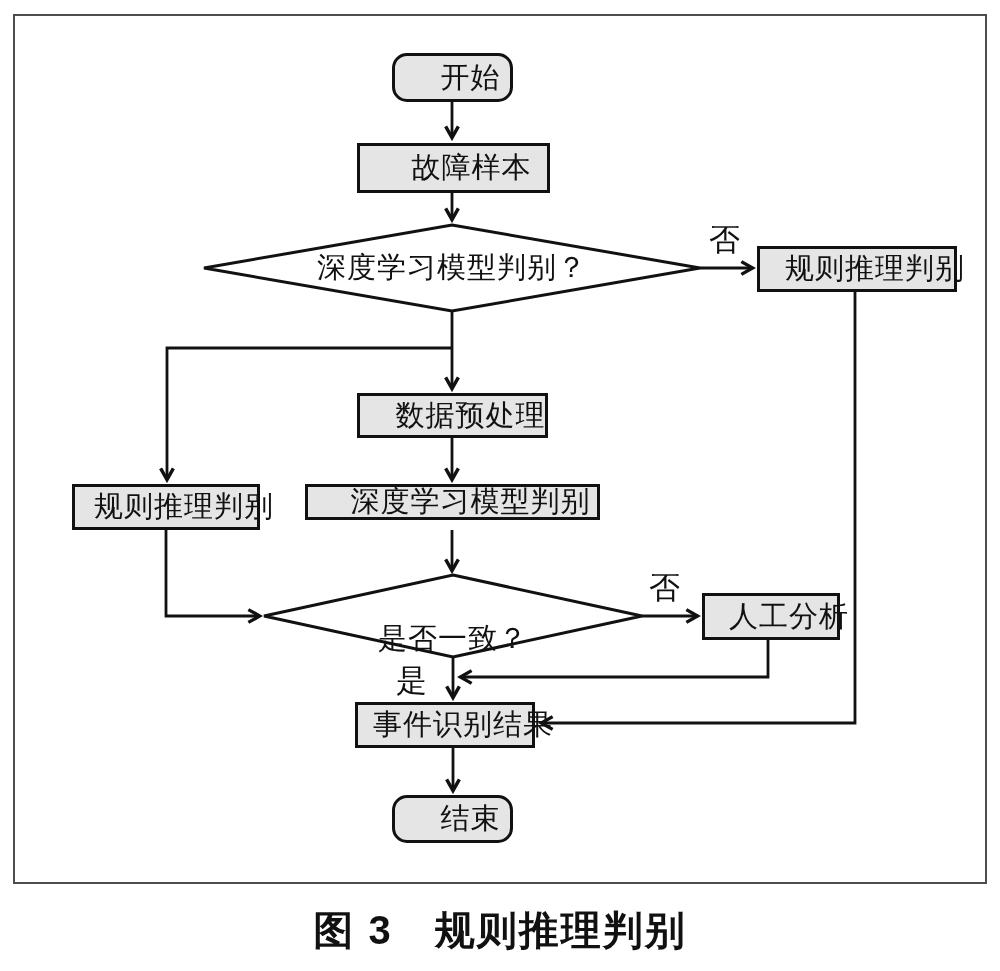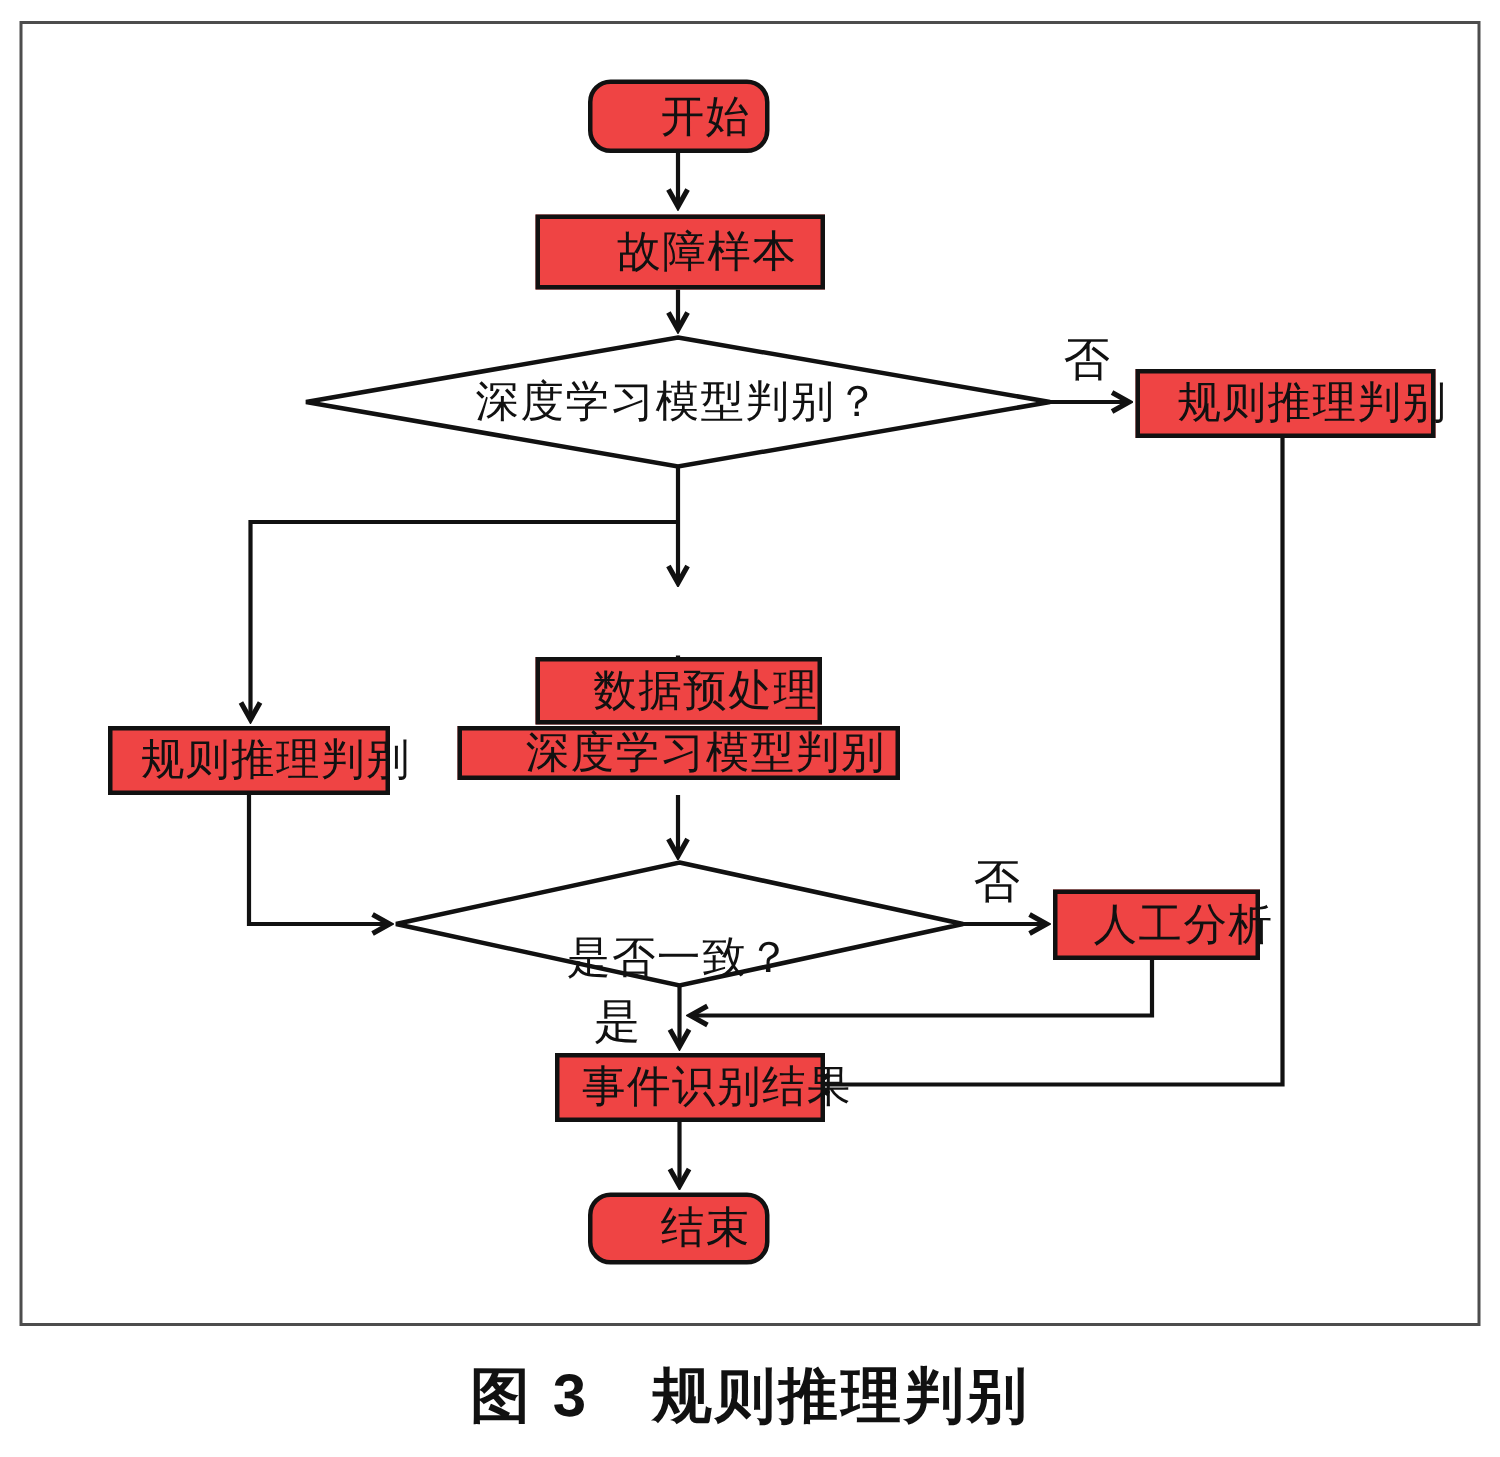--- a/index.html
+++ b/index.html
@@ -16,21 +16,21 @@
     left:13px;top:14px;width:974px;height:870px;
     border:2px solid #4d4d4d;
     box-sizing:border-box;
     background:#ffffff;
   }
   svg.wires{position:absolute;left:0;top:0;width:1000px;height:971px;}
   .node{
     position:absolute;
     box-sizing:border-box;
     border:3px solid #111111;
-    background:#ef4444;
+    background:#e5e5e5;
     display:flex;align-items:center;justify-content:center;
     font-size:29px;
     letter-spacing:1px;
     white-space:nowrap;
     z-index:3;
     padding-left:36px;
   }
   .terminator{border-radius:15px;}
   .dlabel{
     position:absolute;
@@ -90,31 +90,31 @@
   </svg>
 
   <div class="node terminator" style="left:392px;top:53px;width:121px;height:49px;">开始</div>
 
   <div class="node" style="left:357px;top:143px;width:193px;height:50px;">故障样本</div>
 
   <div class="dlabel" style="left:252px;top:249px;width:400px;height:38px;">深度学习模型判别？</div>
 
   <div class="node" style="left:757px;top:246px;width:200px;height:46px;">规则推理判别</div>
 
-  <div class="node" style="left:357px;top:393px;width:191px;height:45px;margin-top:45px;">数据预处理</div>
+  <div class="node" style="left:357px;top:393px;width:191px;height:45px;">数据预处理</div>
 
   <div class="node" style="left:72px;top:484px;width:188px;height:46px;">规则推理判别</div>
 
   <div class="node" style="left:305px;top:484px;width:295px;height:36px;">深度学习模型判别</div>
 
   <div class="dlabel" style="left:303px;top:597px;width:300px;height:38px;margin-top:23px;">是否一致？</div>
 
   <div class="node" style="left:702px;top:593px;width:138px;height:47px;">人工分析</div>
 
-  <div class="node" style="left:370px;top:702px;width:180px;height:46px;">事件识别结果</div>
+  <div class="node" style="left:355px;top:702px;width:180px;height:46px;">事件识别结果</div>
 
   <div class="node terminator" style="left:392px;top:795px;width:121px;height:48px;">结束</div>
 
   <div class="elabel" style="left:709px;top:224px;">否</div>
 
   <div class="elabel" style="left:649px;top:572px;">否</div>
 
   <div class="elabel" style="left:396px;top:665px;">是</div>
 
   <div class="caption">

